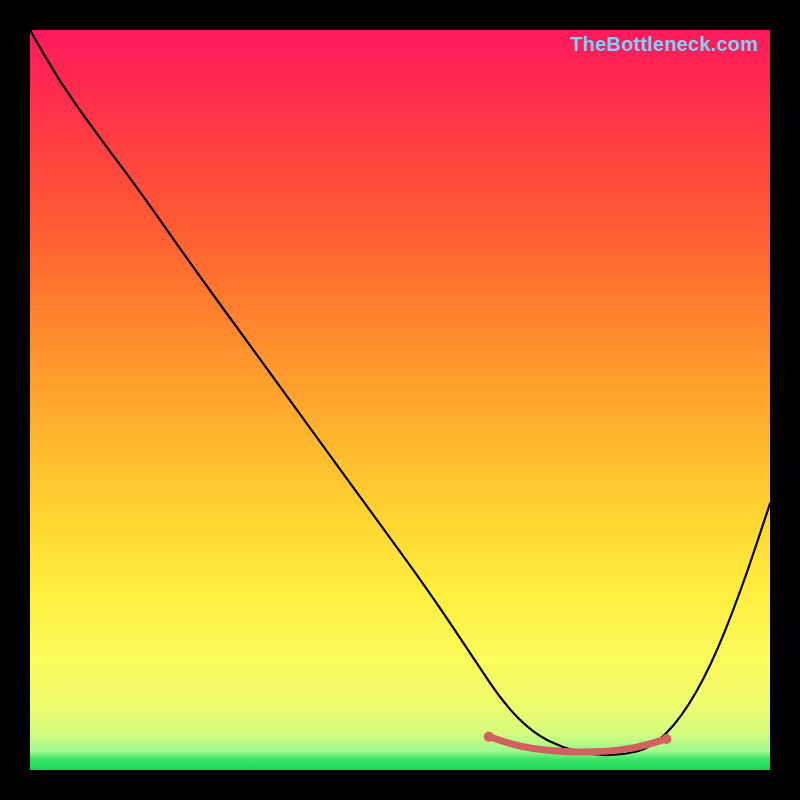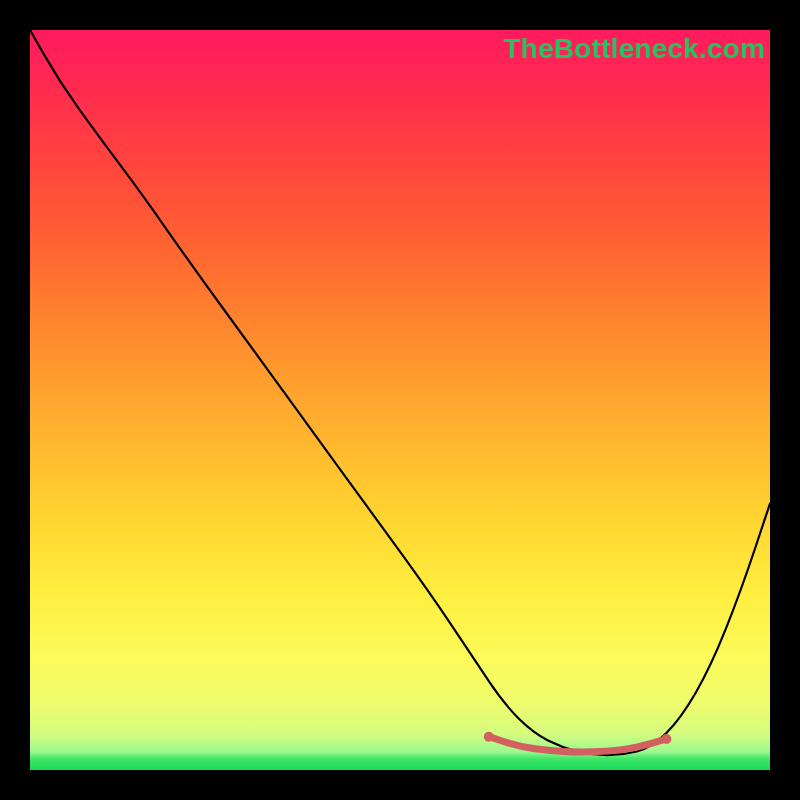--- a/index.html
+++ b/index.html
@@ -45,26 +45,26 @@
       #fbfb5a 85%,
       #eefc6d 91%,
       #d6fb7e 95%,
       #9df98f 97.5%,
       #3fe566 98.5%,
       #18d95a 100%
     );
   }
   .watermark {
     position: absolute;
-    right: 5px;
+    right: 12px;
     top: 3px;
     font-family: Arial, Helvetica, sans-serif;
-    font-size: 28px;
+    font-size: 20px;
     font-weight: 600;
-    color: #22c55e;
+    color: #7dd3fc;
     letter-spacing: 0.2px;
     user-select: none;
   }
   svg.curves {
     position: absolute;
     left: 0;
     top: 0;
     width: 740px;
     height: 740px;
     overflow: visible;

